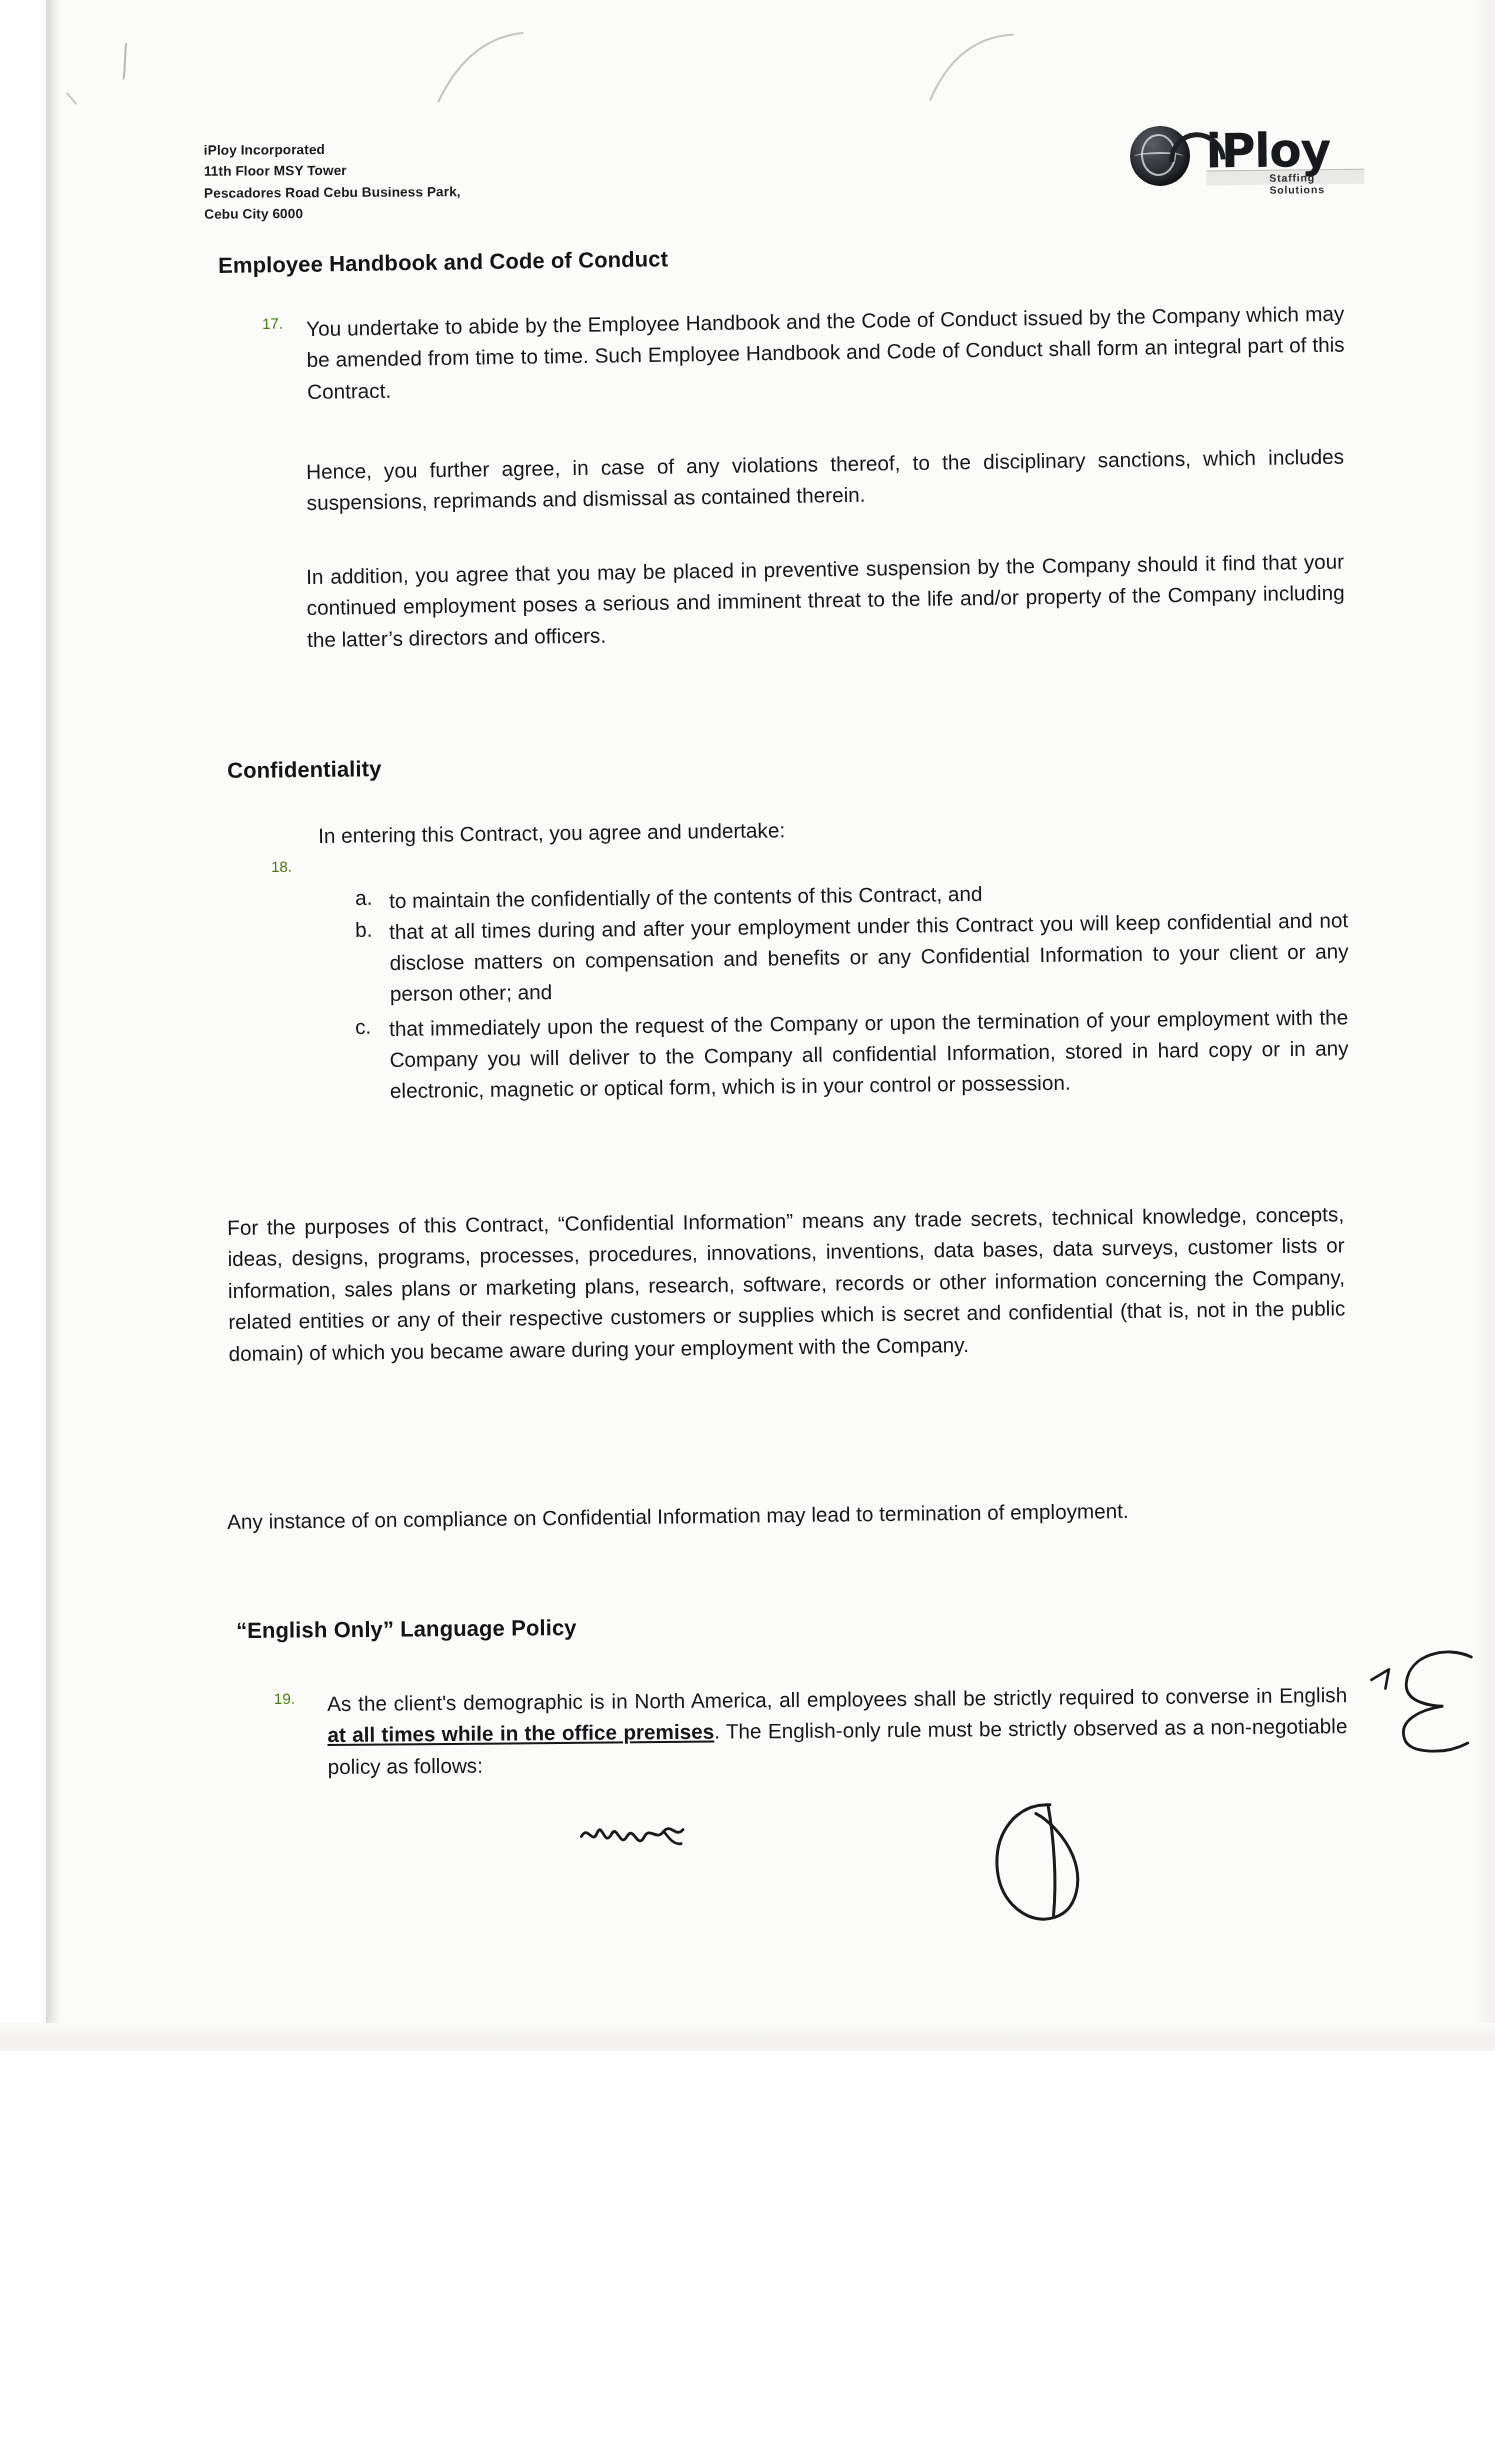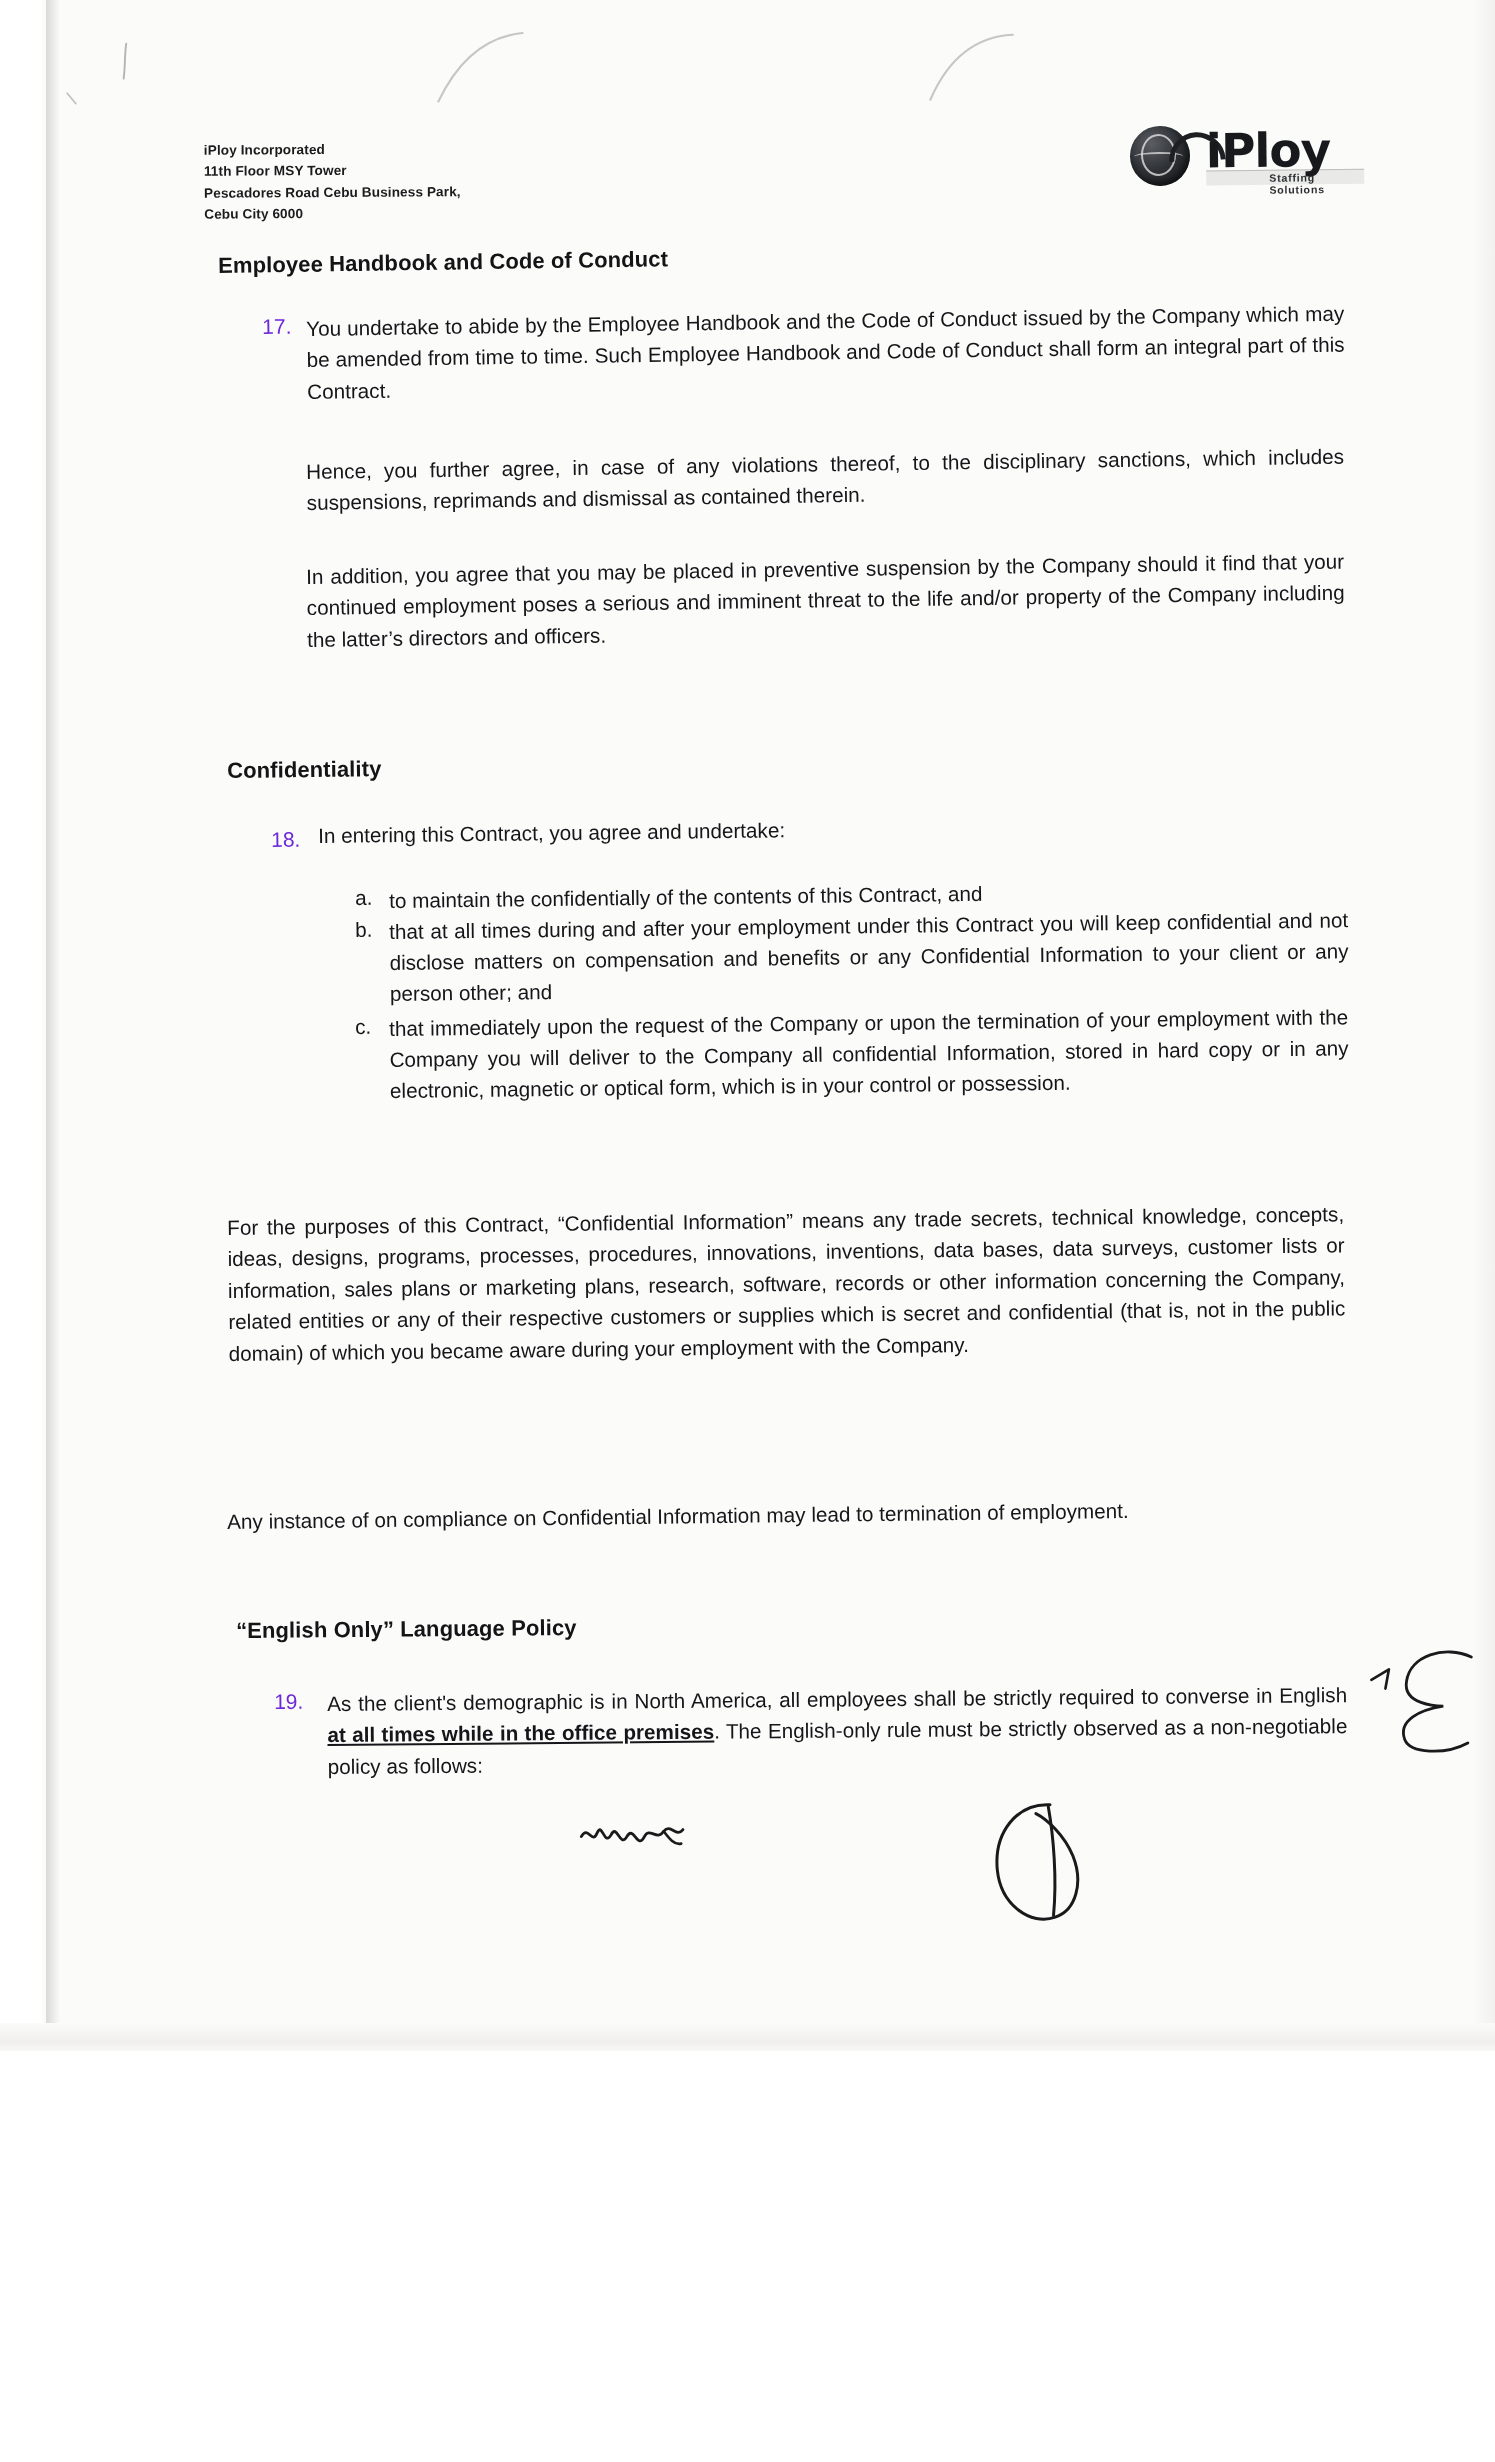--- a/index.html
+++ b/index.html
@@ -159,22 +159,22 @@
   .para {
     position: absolute;
     font-size: 20.7px;
     line-height: 1.52;
     color: #16161a;
     text-align: justify;
     text-justify: inter-word;
   }
   .num {
     position: absolute;
-    font-size: 21px;
-    color: #6d28d9;
+    font-size: 15px;
+    color: #4d7c0f;
   }
   .listitem {
     position: absolute;
     font-size: 20.7px;
     line-height: 1.5;
     color: #16161a;
     text-align: justify;
   }
   .lettermark {
     position: absolute;
@@ -242,21 +242,21 @@
 
   <div class="num skew" style="left:262px; top:315px;">17.</div>
   <div class="para skew" style="left:306px; top:313px; width:1038px;">You undertake to abide by the Employee Handbook and the Code of Conduct issued by the Company which may be amended from time to time. Such Employee Handbook and Code of Conduct shall form an integral part of this Contract.</div>
 
   <div class="para skew" style="left:306px; top:456px; width:1038px;">Hence, you further agree, in case of any violations thereof, to the disciplinary sanctions, which includes suspensions, reprimands and dismissal as contained therein.</div>
 
   <div class="para skew" style="left:306px; top:561px; width:1038px;">In addition, you agree that you may be placed in preventive suspension by the Company should it find that your continued employment poses a serious and imminent threat to the life and/or property of the Company including the latter’s directors and officers.</div>
 
   <div class="h-sub skew2" style="left:227px; top:758px;">Confidentiality</div>
 
-  <div class="num skew2" style="left:271px; top:828px;">18.</div>
+  <div class="num skew2" style="left:271px; top:858px;">18.</div>
   <div class="para skew2" style="left:318px; top:820px; width:1020px; text-align:left;">In entering this Contract, you agree and undertake:</div>
 
   <div class="lettermark skew2" style="left:355px; top:886px;">a.</div>
   <div class="listitem skew2" style="left:389px; top:885px; width:959px; text-align:left;">to maintain the confidentially of the contents of this Contract, and</div>
 
   <div class="lettermark skew2" style="left:355px; top:918px;">b.</div>
   <div class="listitem skew2" style="left:389px; top:916px; width:959px;">that at all times during and after your employment under this Contract you will keep confidential and not disclose matters on compensation and benefits or any Confidential Information to your client or any person other; and</div>
 
   <div class="lettermark skew2" style="left:355px; top:1015px;">c.</div>
   <div class="listitem skew2" style="left:389px; top:1013px; width:959px;">that immediately upon the request of the Company or upon the termination of your employment with the Company you will deliver to the Company all confidential Information, stored in hard copy or in any electronic, magnetic or optical form, which is in your control or possession.</div>

